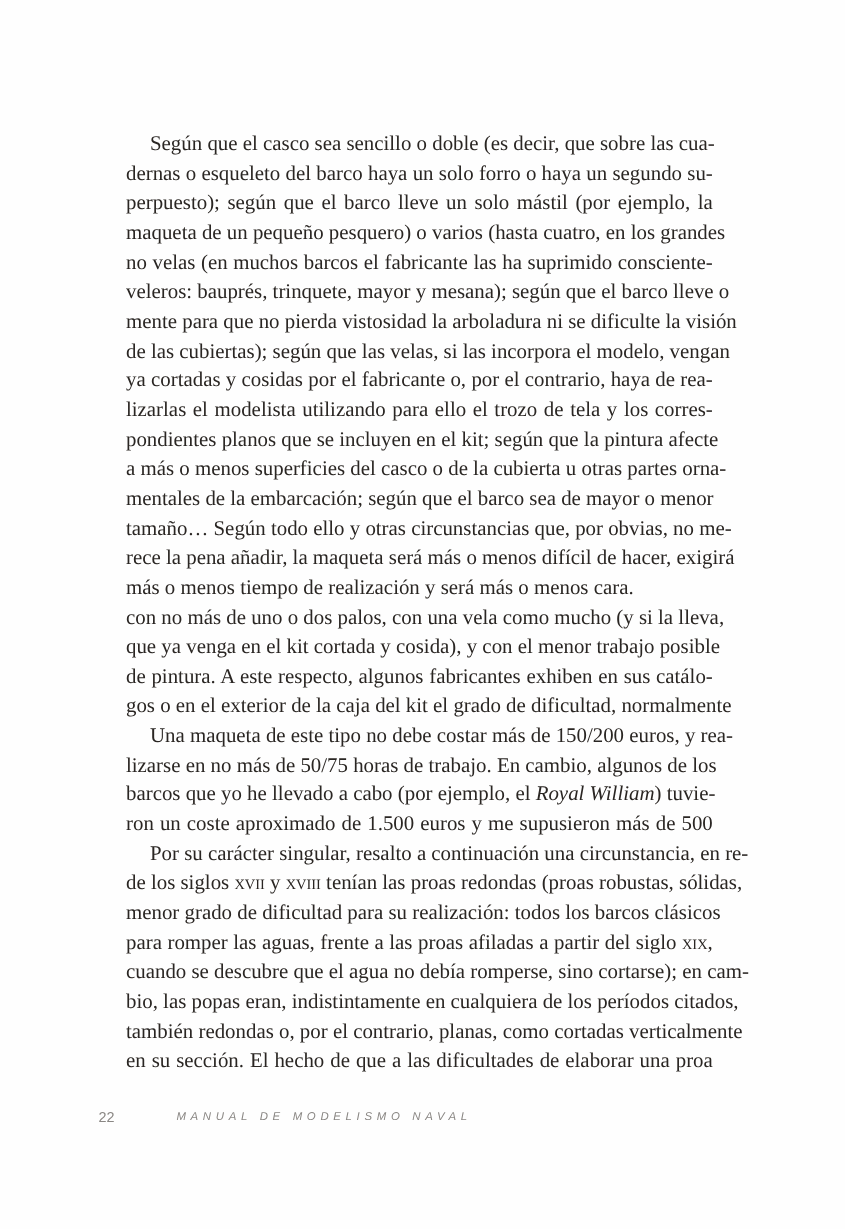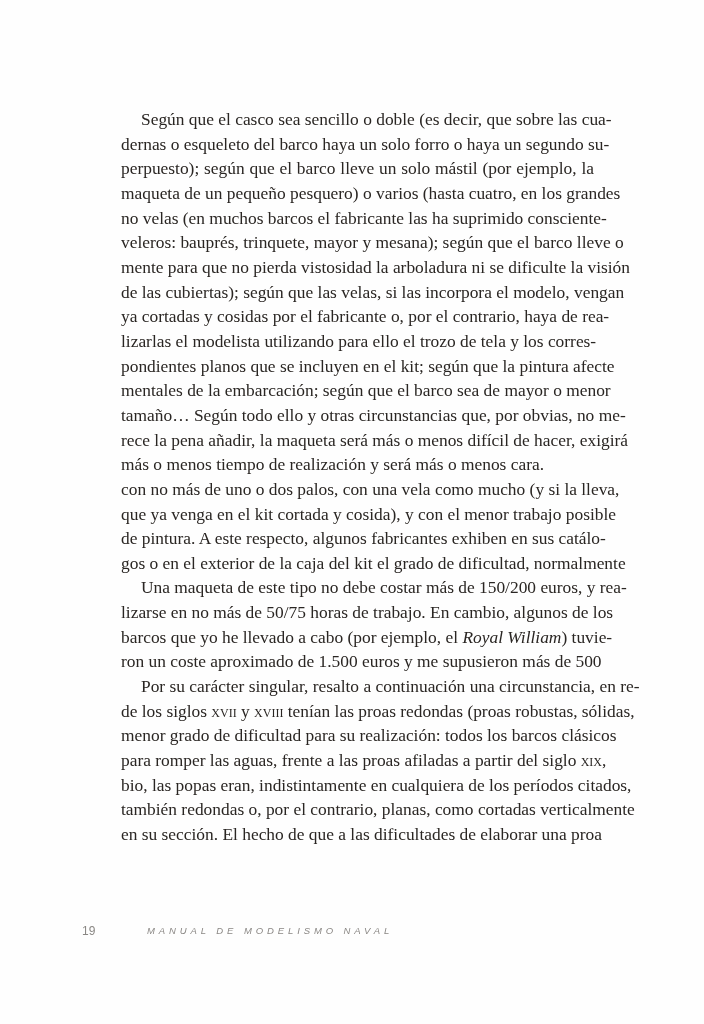--- a/index.html
+++ b/index.html
@@ -3,21 +3,21 @@
 <meta charset="utf-8">
 <style>
   html, body { margin: 0; padding: 0; background: #ffffff; }
   body { width: 704px; height: 1024px; position: relative; overflow: hidden; }
   .page { position: absolute; left: 0; top: 0; width: 704px; height: 1024px; background: #fefefe; }
   .body-text {
     position: absolute; left: 105px; top: 107px; width: 489px;
     font-family: "Liberation Serif", "DejaVu Serif", serif;
     font-size: 17.4px; line-height: 24.65px; color: #2a2623;
   }
-  .line { display: block; white-space: nowrap; text-align: justify; text-align-last: justify; margin-left: 16px; }
+  .line { display: block; white-space: nowrap; text-align: justify; text-align-last: justify; }
   .line.last { text-align-last: left; }
   .line.indent { text-indent: 20px; }
   .sc { font-variant: small-caps; }
   em { font-style: italic; }
   .footer { position: absolute; top: 924px; left: 0; width: 704px; height: 20px;
     font-family: "Liberation Sans", "DejaVu Sans", sans-serif; color: #8a8784; }
   .folio { position: absolute; left: 82px; top: 0; font-size: 12px; }
   .running-title { position: absolute; left: 147px; top: 1px; font-size: 9.5px; letter-spacing: 3.9px; font-style: italic; }
 </style>
 </head>
@@ -31,20 +31,21 @@
       <span class="line">dernas o esqueleto del barco haya un solo forro o haya un segundo su-</span>
       <span class="line">perpuesto); según que el barco lleve un solo mástil (por ejemplo, la</span>
       <span class="line">maqueta de un pequeño pesquero) o varios (hasta cuatro, en los grandes</span>
       <span class="line">no velas (en muchos barcos el fabricante las ha suprimido consciente-</span>
       <span class="line">veleros: bauprés, trinquete, mayor y mesana); según que el barco lleve o</span>
       <span class="line">mente para que no pierda vistosidad la arboladura ni se dificulte la visión</span>
       <span class="line">de las cubiertas); según que las velas, si las incorpora el modelo, vengan</span>
       <span class="line">ya cortadas y cosidas por el fabricante o, por el contrario, haya de rea-</span>
       <span class="line">lizarlas el modelista utilizando para ello el trozo de tela y los corres-</span>
       <span class="line">pondientes planos que se incluyen en el kit; según que la pintura afecte</span>
+      <span class="line">a más o menos superficies del casco o de la cubierta u otras partes orna-</span>
       <span class="line">mentales de la embarcación; según que el barco sea de mayor o menor</span>
       <span class="line">tamaño… Según todo ello y otras circunstancias que, por obvias, no me-</span>
       <span class="line">rece la pena añadir, la maqueta será más o menos difícil de hacer, exigirá</span>
       <span class="line last">más o menos tiempo de realización y será más o menos cara.</span>
     </div>
 
     <div>
       <span class="line">con no más de uno o dos palos, con una vela como mucho (y si la lleva,</span>
       <span class="line">que ya venga en el kit cortada y cosida), y con el menor trabajo posible</span>
       <span class="line">de pintura. A este respecto, algunos fabricantes exhiben en sus catálo-</span>
@@ -56,23 +57,24 @@
       <span class="line">lizarse en no más de 50/75 horas de trabajo. En cambio, algunos de los</span>
       <span class="line"><span>barcos que yo he llevado a cabo (por ejemplo, el </span><em>Royal William</em><span>) tuvie-</span></span>
       <span class="line">ron un coste aproximado de 1.500 euros y me supusieron más de 500</span>
     </div>
 
     <div>
       <span class="line indent">Por su carácter singular, resalto a continuación una circunstancia, en re-</span>
       <span class="line"><span>de los siglos </span><span class="sc">xvii</span><span> y </span><span class="sc">xviii</span><span> tenían las proas redondas (proas robustas, sólidas,</span></span>
       <span class="line">menor grado de dificultad para su realización: todos los barcos clásicos</span>
       <span class="line"><span>para romper las aguas, frente a las proas afiladas a partir del siglo </span><span class="sc">xix</span><span>,</span></span>
+      <span class="line">cuando se descubre que el agua no debía romperse, sino cortarse); en cam-</span>
       <span class="line">bio, las popas eran, indistintamente en cualquiera de los períodos citados,</span>
       <span class="line">también redondas o, por el contrario, planas, como cortadas verticalmente</span>
       <span class="line">en su sección. El hecho de que a las dificultades de elaborar una proa</span>
     </div>
   </div>
 
   <div class="footer">
-    <span class="folio">19</span>
+    <span class="folio">22</span>
     <span class="running-title">MANUAL DE MODELISMO NAVAL</span>
   </div>
 </div>
 
 </body></html>

